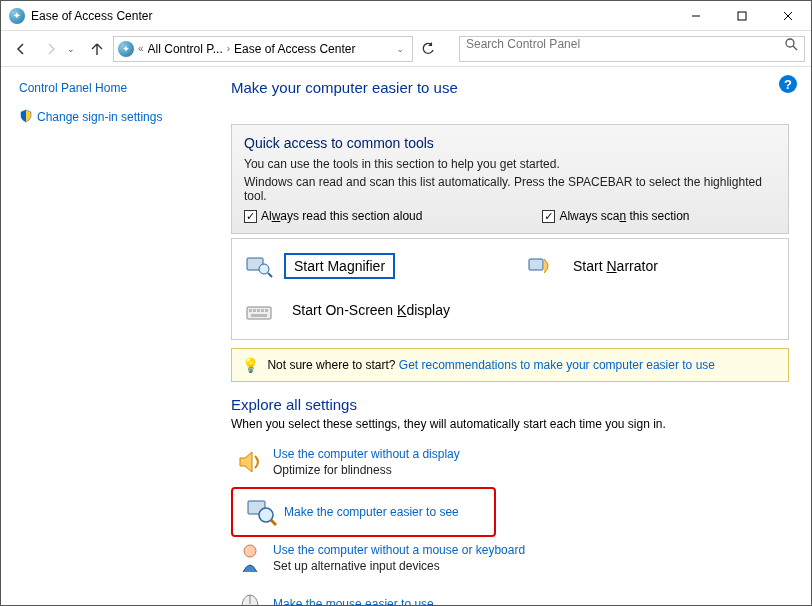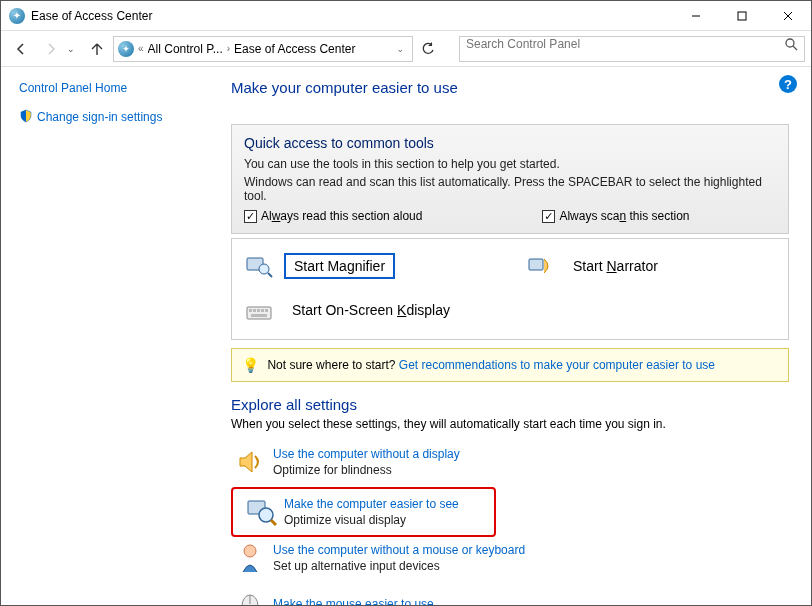--- a/index.html
+++ b/index.html
@@ -356,21 +356,20 @@
     <div class="setting boxed">
       <span class="si">
         <svg width="32" height="32">
             <rect x="3" y="5" width="17" height="13" rx="1" fill="#cde" stroke="#369"></rect>
             <circle cx="21" cy="19" r="7" fill="#def" stroke="#369" stroke-width="1.5"></circle>
             <line x1="26" y1="24" x2="31" y2="29" stroke="#b70" stroke-width="3"></line>
           </svg>
       </span>
       <span class="st">
         <a href="#">Make the computer easier to see</a>
-        <div class="sub">Optimize visual display</div>
       </span>
     </div>
 
     <div class="setting">
       <span class="si">
         <svg width="32" height="32">
             <circle cx="16" cy="9" r="6" fill="#fca" stroke="#c75"></circle>
             <path d="M9 30 q7 -14 14 0" fill="#48c" stroke="#258"></path>
           </svg>
       </span>

